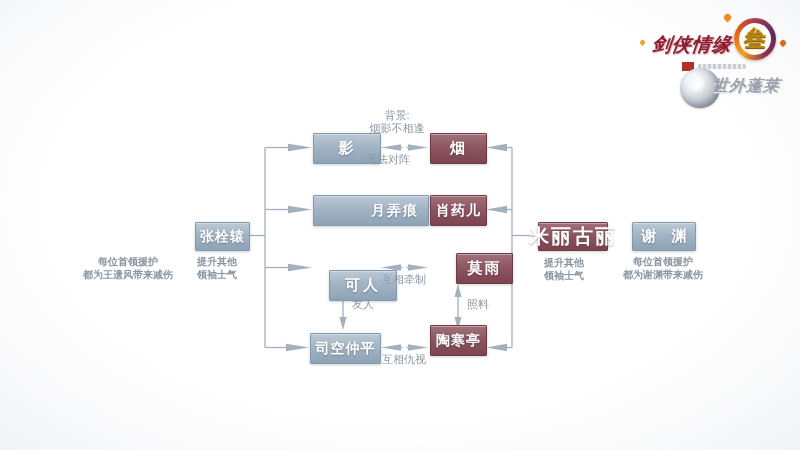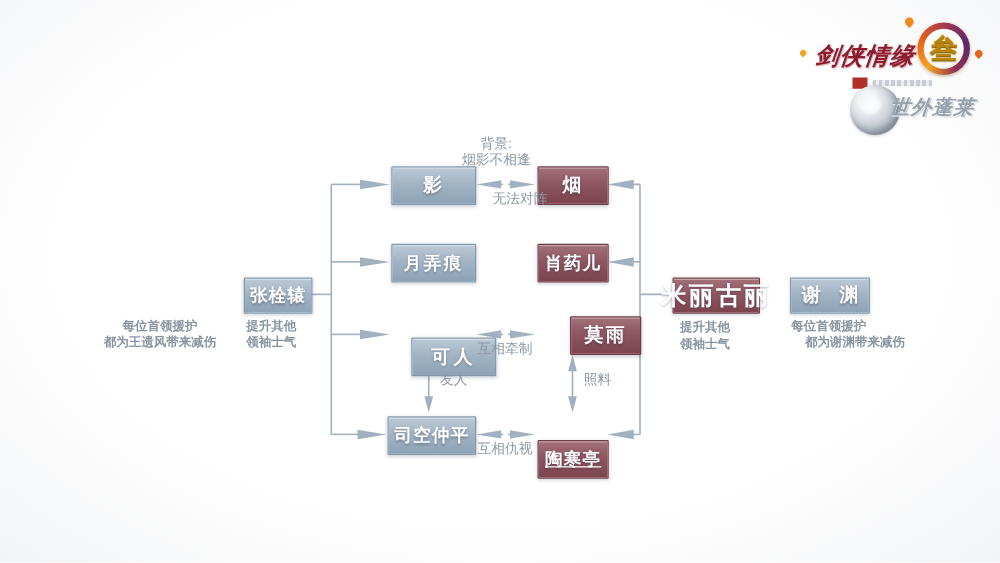--- a/index.html
+++ b/index.html
@@ -139,40 +139,40 @@
   </svg>
 
   <div class="caption center" style="left:128px;top:255px;">每位首领援护</div>
   <div class="caption center" style="left:128px;top:268px;text-align:right;">都为王遗风带来减伤</div>
 
   <div class="node blue" style="left:195px;top:222px;width:53px;height:27px;font-size:14px;letter-spacing:1px;">张栓辕</div>
   <div class="caption" style="left:197px;top:255px;">提升其他</div>
   <div class="caption" style="left:197px;top:268px;">领袖士气</div>
 
   <div class="node blue" style="left:313px;top:133px;width:66px;height:29px;font-size:15px;letter-spacing:2px;">影</div>
-  <div class="node blue" style="left:313px;top:195px;width:66px;height:29px;font-size:14px;letter-spacing:2px;">月弄痕</div>
+  <div class="node blue" style="left:313px;top:195px;width:66px;height:29px;font-size:14px;letter-spacing:2px;padding-left:48px;">月弄痕</div>
   <div class="node blue" style="left:313px;top:270px;width:66px;height:29px;font-size:15px;letter-spacing:3px;margin-left:16px;">可人</div>
   <div class="node blue" style="left:310px;top:333px;width:69px;height:29px;font-size:14px;letter-spacing:1px;">司空仲平</div>
 
   <div class="node red" style="left:430px;top:133px;width:55px;height:29px;font-size:15px;letter-spacing:2px;">烟</div>
   <div class="node red" style="left:430px;top:195px;width:55px;height:29px;font-size:14px;letter-spacing:1px;">肖药儿</div>
   <div class="node red" style="left:430px;top:253px;width:55px;height:29px;font-size:15px;letter-spacing:2px;margin-left:26px;">莫雨</div>
-  <div class="node red" style="left:430px;top:352px;width:55px;height:29px;font-size:14px;letter-spacing:1px;text-decoration:underline;">陶寒亭</div>
+  <div class="node red" style="left:430px;top:325px;width:55px;height:29px;font-size:14px;letter-spacing:1px;">陶寒亭</div>
 
   <div class="node red" style="left:538px;top:222px;width:68px;height:27px;font-size:20px;letter-spacing:2px;">米丽古丽</div>
   <div class="caption" style="left:544px;top:256px;">提升其他</div>
   <div class="caption" style="left:544px;top:269px;">领袖士气</div>
 
   <div class="node blue" style="left:632px;top:222px;width:62px;height:27px;font-size:15px;">谢　渊</div>
   <div class="caption center" style="left:663px;top:255px;">每位首领援护</div>
-  <div class="caption center" style="left:684px;top:268px;">都为谢渊带来减伤</div>
+  <div class="caption center" style="left:663px;top:268px;">都为谢渊带来减伤</div>
 
   <div class="rel center" style="left:397px;top:109px;">背景:</div>
   <div class="rel center" style="left:397px;top:122px;">烟影不相逢</div>
-  <div class="rel center" style="left:416px;top:153px;">无法对阵</div>
+  <div class="rel center" style="left:388px;top:153px;">无法对阵</div>
   <div class="rel center" style="left:404px;top:273px;">互相牵制</div>
   <div class="rel" style="left:352px;top:298px;">友人</div>
   <div class="rel" style="left:467px;top:298px;">照料</div>
   <div class="rel center" style="left:404px;top:353px;">互相仇视</div>
 
   <div class="logo">
     <div class="logo-title">剑侠情缘</div>
     <div class="logo-ring"></div>
     <div class="logo-num">叁</div>
     <div class="flame f1"></div>

